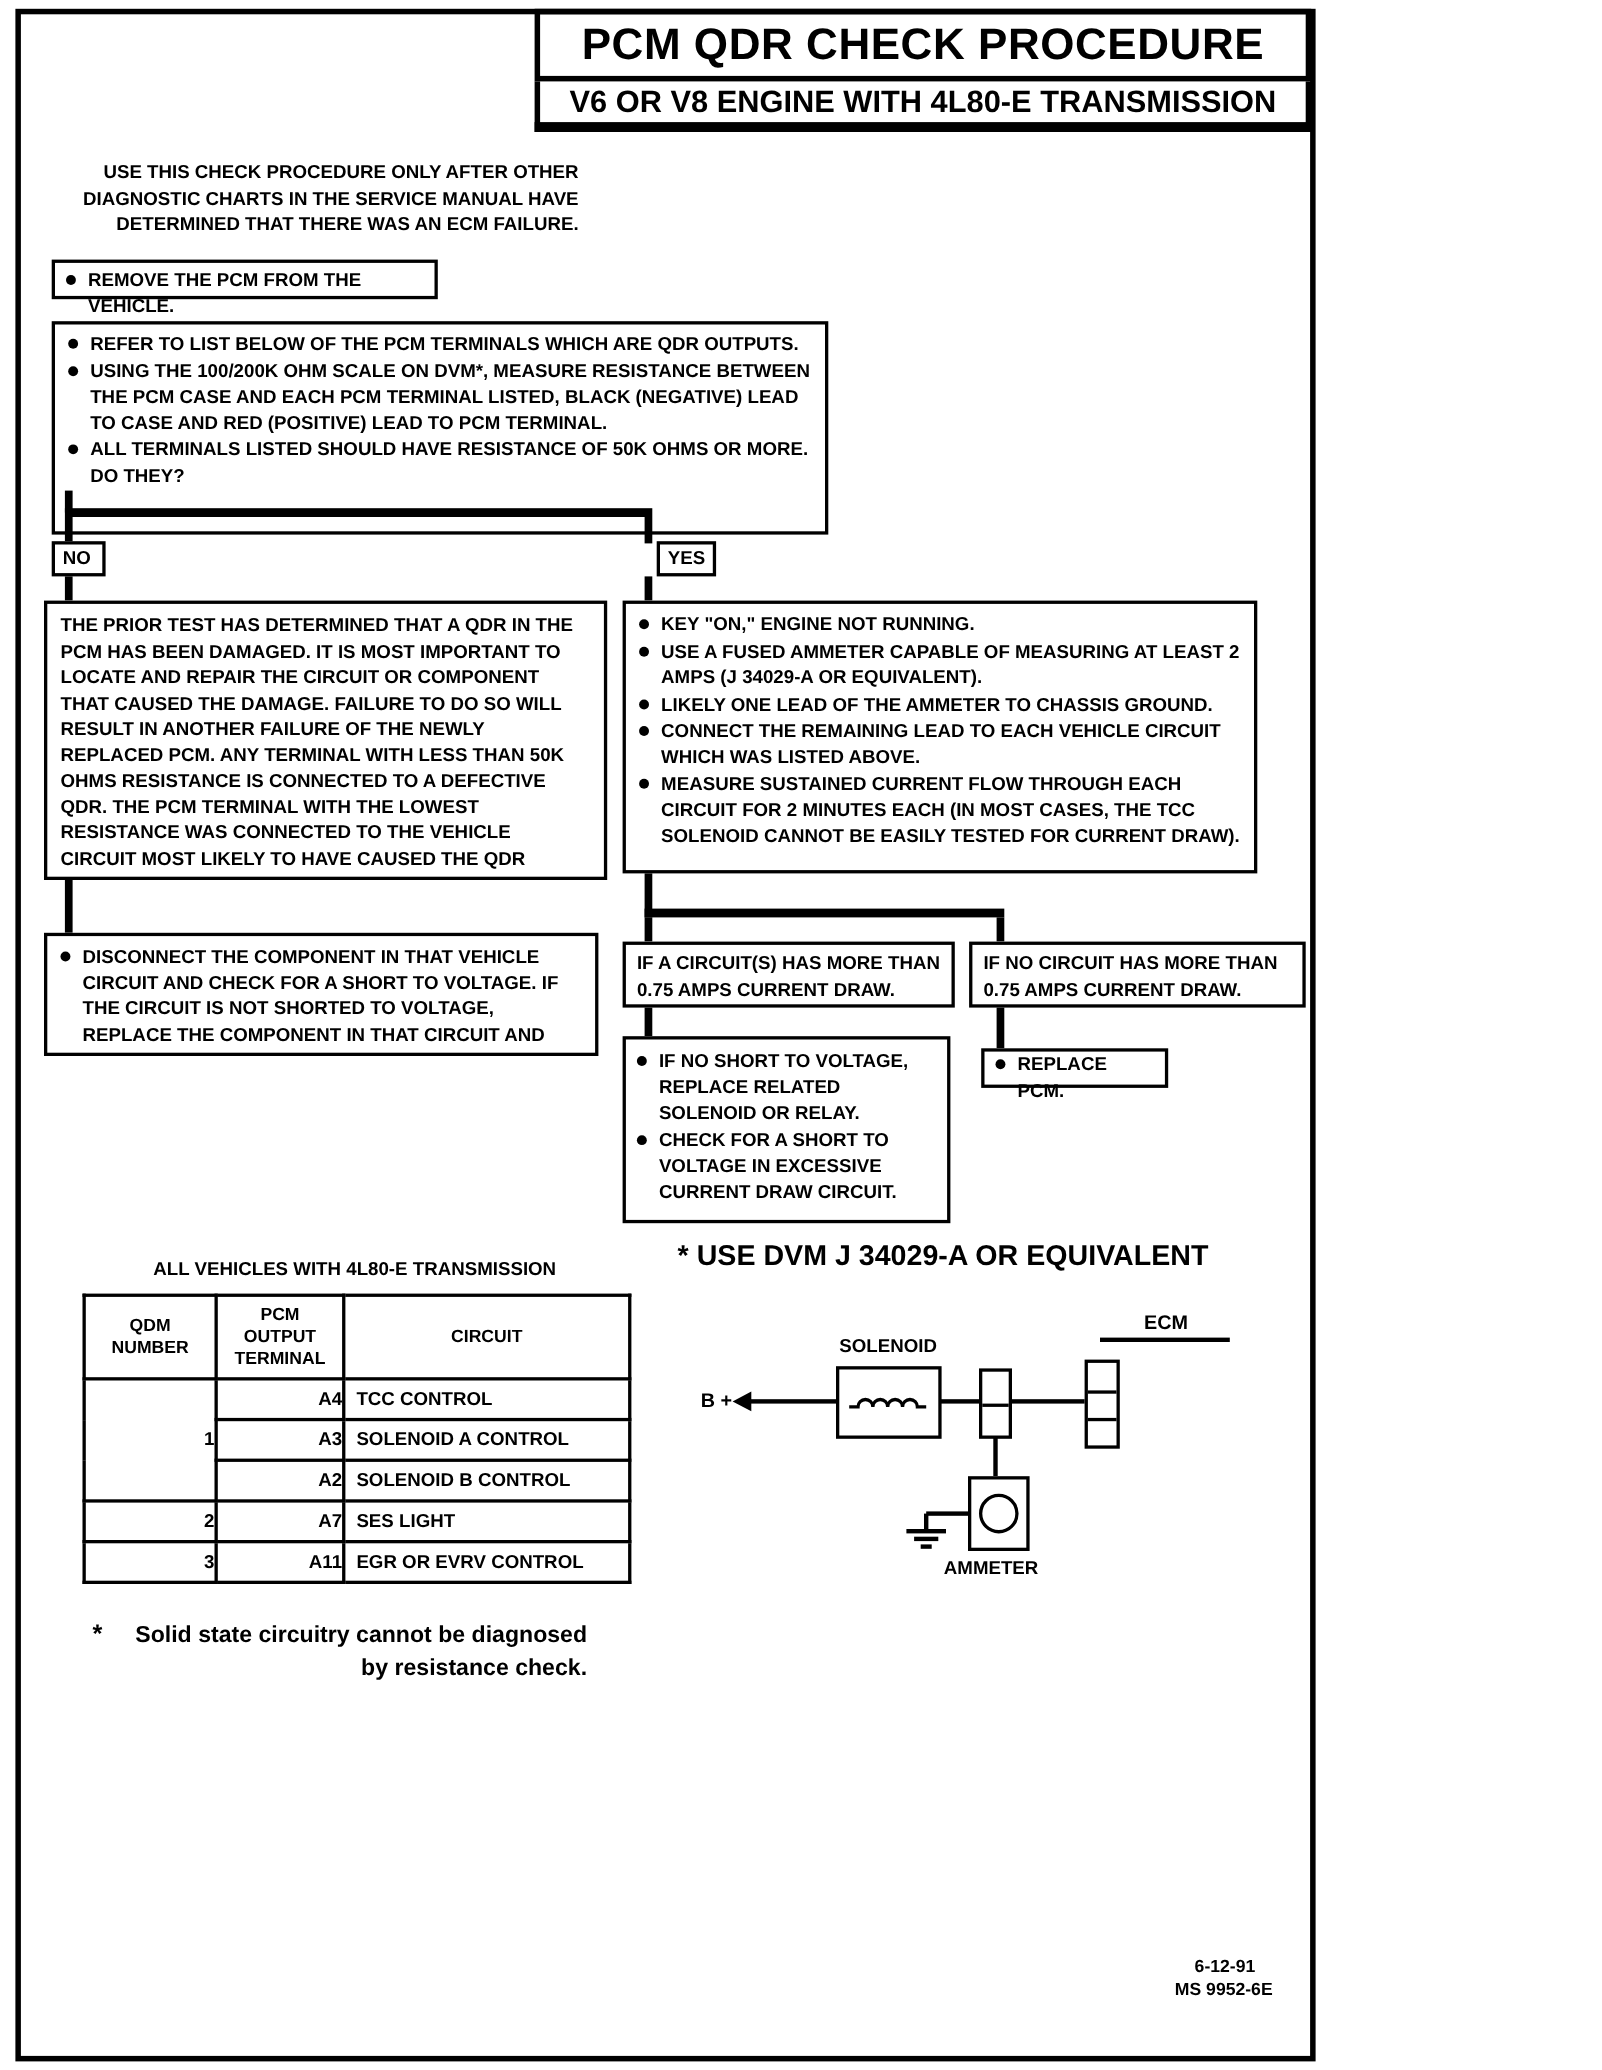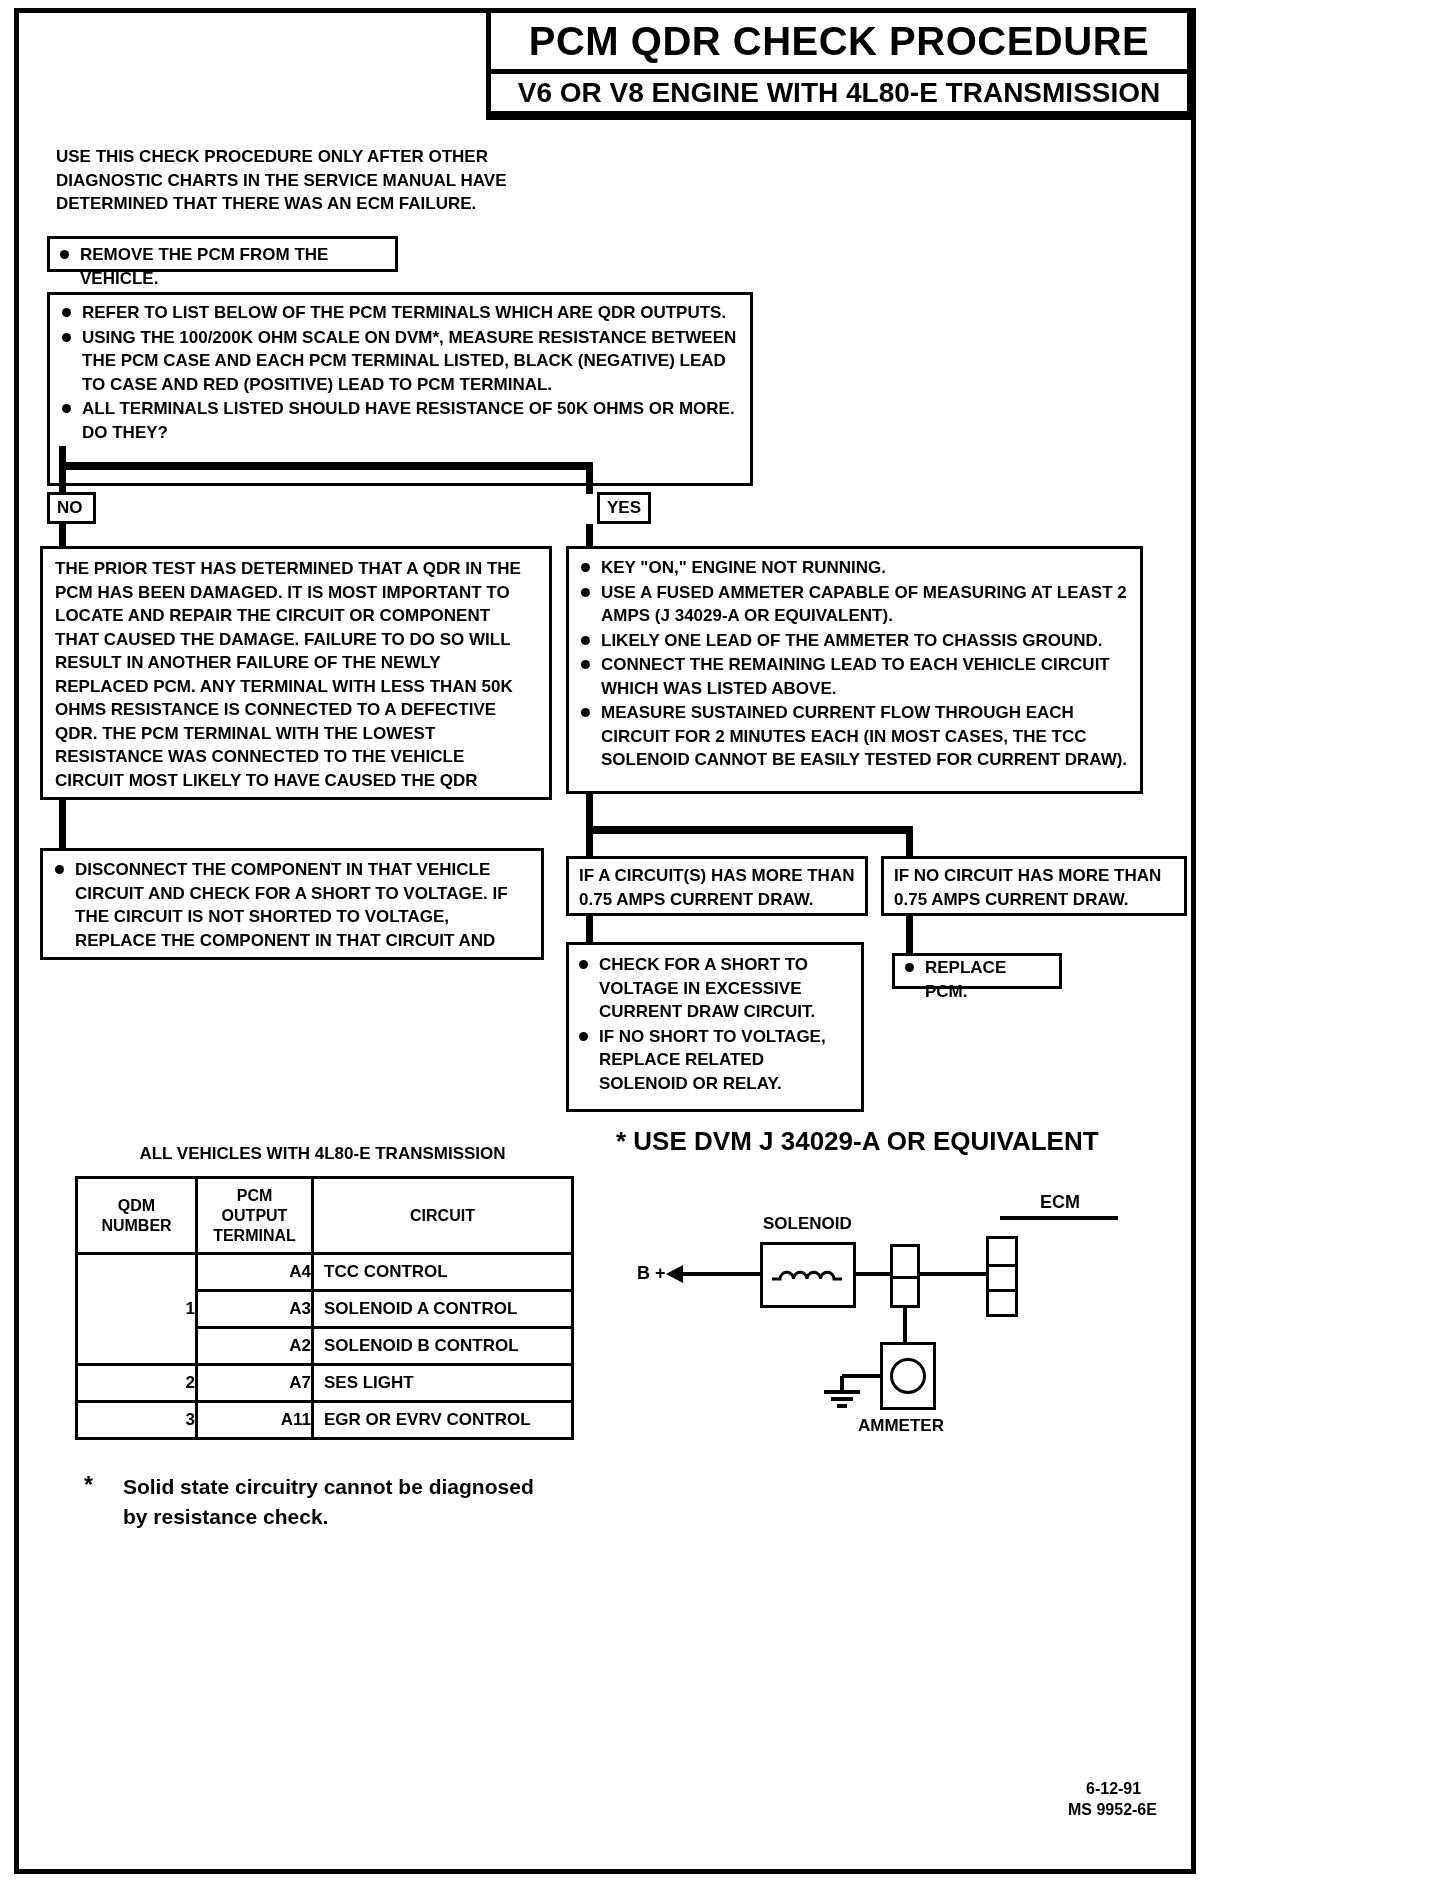--- a/index.html
+++ b/index.html
@@ -2,21 +2,21 @@
 <html><head>
 <meta charset="utf-8">
 <style>
   * { margin:0; padding:0; box-sizing:border-box; }
   html,body { background:#e8e8e8; }
   .page {
     position:relative; width:1456px; height:1882px; background:#ffffff;
     font-family:"Liberation Sans", sans-serif; font-weight:700; color:#000;
     overflow:hidden; margin:0 auto;
   }
-  .abs { position:absolute; }
+  .abs { position:absolute;text-align:right; }
   .frame { position:absolute; left:14px; top:8px; width:1182px; height:1866px; border:5px solid #000; }
   .box { position:absolute; border:3px solid #000; background:#fff; }
   .line { position:absolute; background:#000; }
   .txt { font-size:17px; line-height:23.5px; }
   .preline { white-space:pre-line; }
   .brow { display:flex; gap:11px; margin-bottom:1px; }
   .dot { flex:0 0 auto; width:9px; height:9px; border-radius:50%; background:#000; margin-top:7px; }
   .title-box { position:absolute; left:486px; top:8px; width:706px; height:66px; border:5px solid #000;
                display:flex; align-items:center; justify-content:center; }
   .title { font-size:40px; letter-spacing:.5px; }
@@ -143,25 +143,25 @@
   <div class="box txt" style="left:881px; top:856px; width:306px; height:60px; padding:5px 10px; overflow:hidden;">
     <span>IF NO CIRCUIT HAS MORE THAN 0.75 AMPS CURRENT DRAW.</span>
   </div>
 
   <div class="line" style="left:586px; top:916px; width:7px; height:26px;"></div>
   <div class="line" style="left:906px; top:916px; width:7px; height:37px;"></div>
 
   <div class="box txt" style="left:566px; top:942px; width:298px; height:170px; padding:8px 10px; overflow:hidden;">
     <div class="brow">
       <span class="dot"></span>
+      <span>IF NO SHORT TO VOLTAGE, REPLACE RELATED SOLENOID OR RELAY.</span>
+    </div>
+    <div class="brow">
+      <span class="dot"></span>
       <span>CHECK FOR A SHORT TO VOLTAGE IN EXCESSIVE CURRENT DRAW CIRCUIT.</span>
-    </div>
-    <div class="brow">
-      <span class="dot"></span>
-      <span>IF NO SHORT TO VOLTAGE, REPLACE RELATED SOLENOID OR RELAY.</span>
     </div>
   </div>
 
   <div class="box txt" style="left:881px; top:953px; width:170px; height:36px; padding:0 10px;margin-left:11px;">
     <div class="brow">
       <span class="dot"></span>
       <span>REPLACE PCM.</span>
     </div>
   </div>
 

